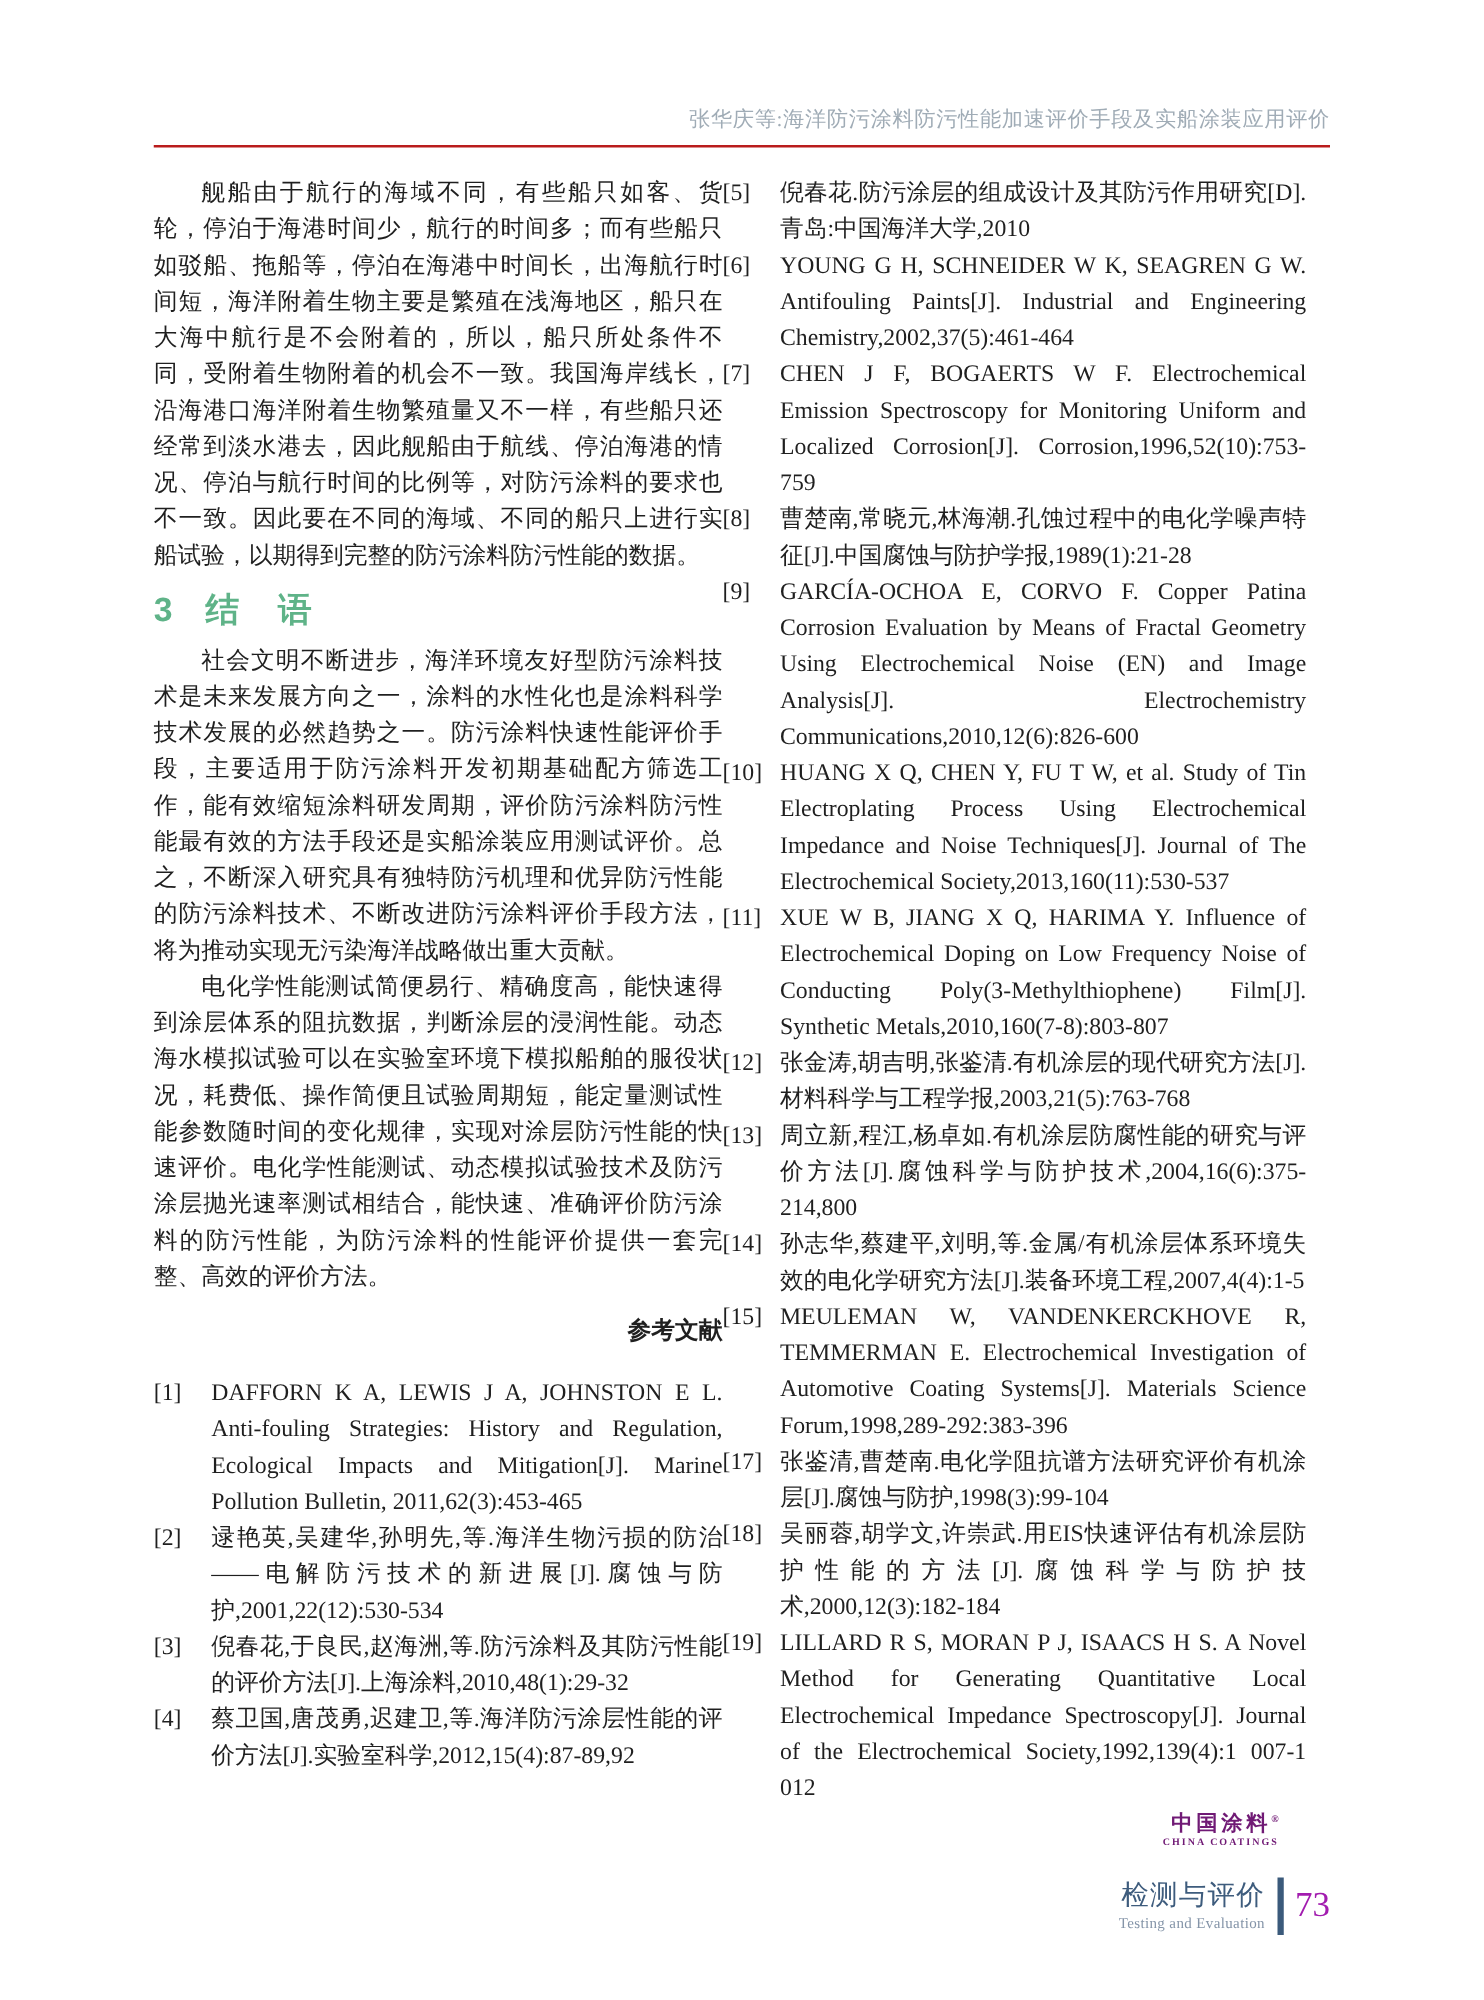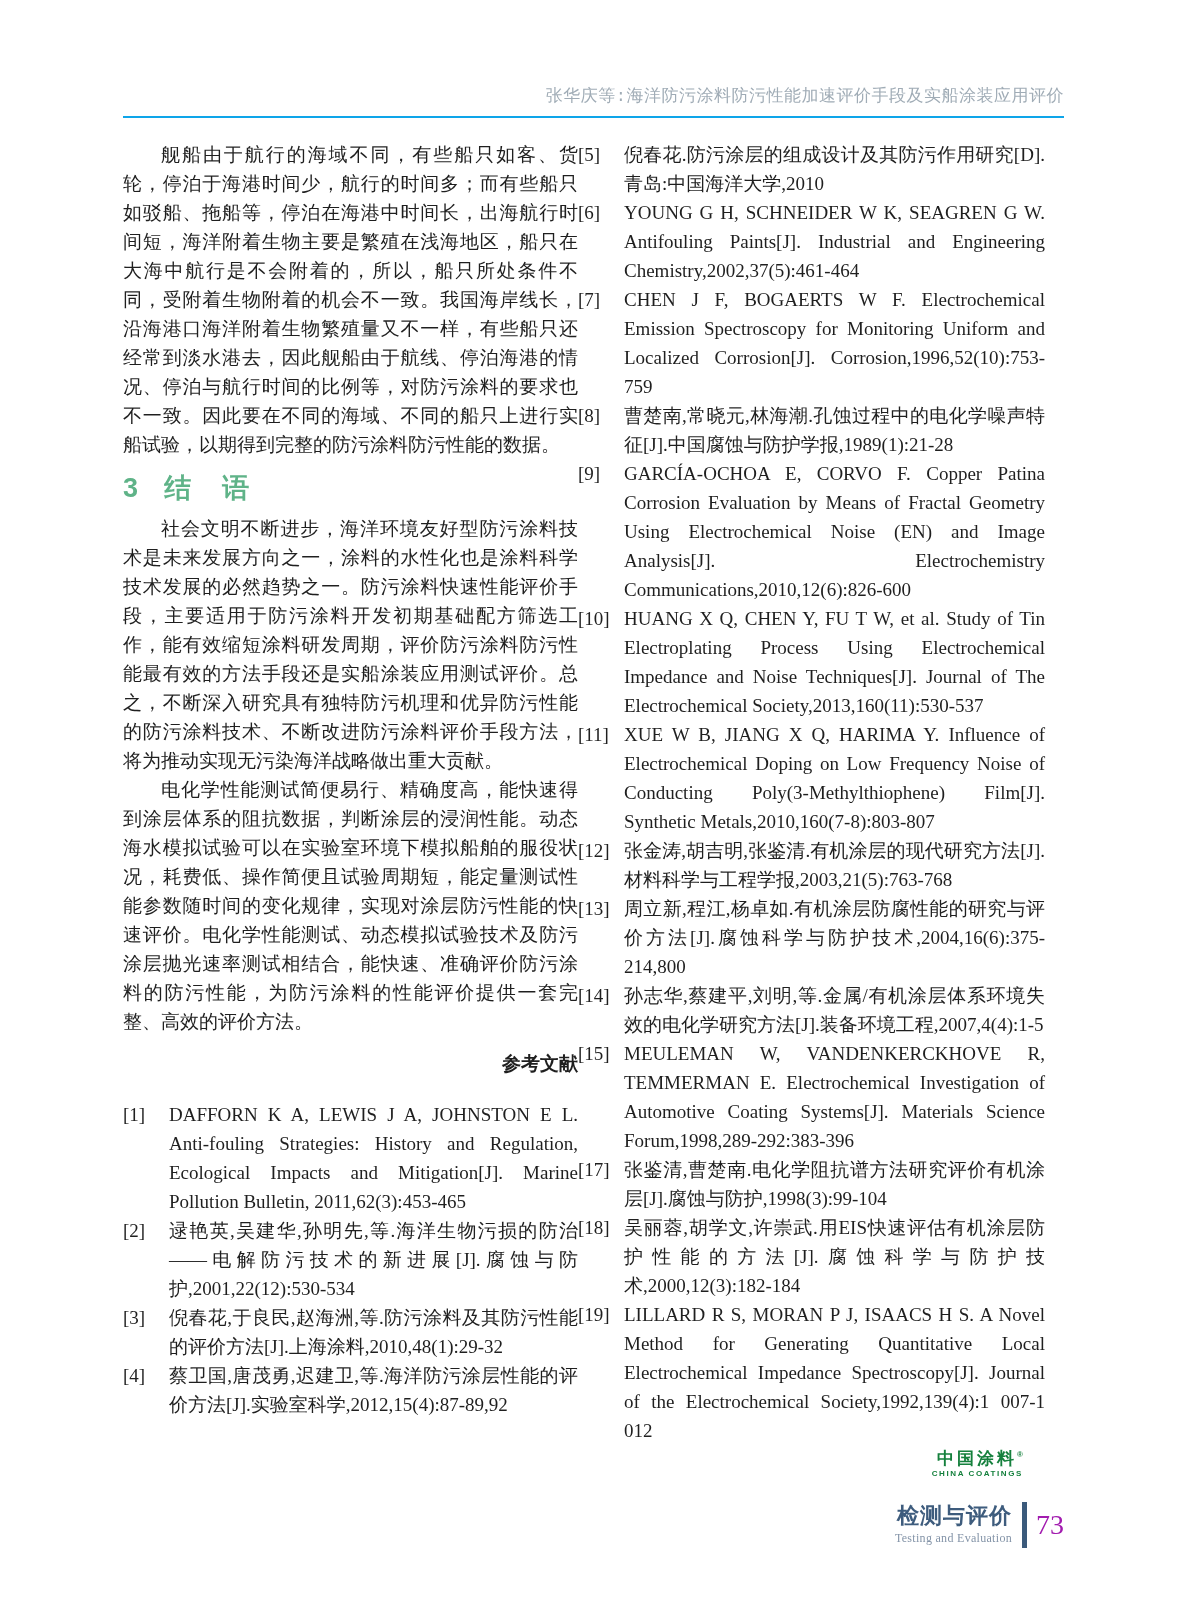--- a/index.html
+++ b/index.html
@@ -7,24 +7,24 @@
     position:relative;
     width:1187px;height:1600px;
     background:#ffffff;
     font-family:"Liberation Serif", serif;
     color:#1f1f1f;
     overflow:hidden;
   }
   .running-header{
     position:absolute;left:123px;top:84px;width:941px;
     text-align:right;
-    font-family:Liberation Mono, monospace;
+    font-family:Liberation Serif, serif;
     font-size:17px;color:#a0acb6;
     padding-bottom:9px;
-    border-bottom:2px solid #0ea5e9;
+    border-bottom:2px solid #b91c1c;
     letter-spacing:0.5px;
   }
   .content{
     position:absolute;left:123px;top:130px;width:941px;
     display:flex;
   }
   .col{padding-top:10px;}
   .col-left{width:455px;}
   .col-right{width:467px;}
   .para{
@@ -49,35 +49,35 @@
     list-style:none;margin:0;padding:0;
     font-size:19px;line-height:29px;
   }
   .ref{display:flex;}
   .ref-label{flex:0 0 46px;}
   .ref-text{flex:1;text-align:justify;}
   .logo{
     margin-top:4px;
     text-align:right;
     padding-right:22px;
-    font-family:Liberation Sans, sans-serif;
-    color:#15803d;
+    font-family:Liberation Serif, serif;
+    color:#701a75;
     line-height:1.15;
   }
   .logo-cn{font-size:17px;font-weight:bold;letter-spacing:3px;}
   .logo-mark{font-size:8px;vertical-align:super;letter-spacing:0;}
   .logo-en{font-size:8px;font-weight:bold;letter-spacing:1.6px;}
   .footer{
     position:absolute;right:123px;bottom:52px;
     display:flex;align-items:center;
   }
   .footer-sec{text-align:right;}
   .footer-cn{
     font-family:"Liberation Sans", sans-serif;
-    font-size:22px;font-weight:bold;color:#3e5c7d;
+    font-size:22px;font-weight:normal;color:#3e5c7d;
     letter-spacing:1px;line-height:1.1;
   }
   .footer-en{
     font-size:12px;color:#8494a8;
     letter-spacing:0.3px;margin-top:2px;
   }
   .footer-bar{
     width:5px;height:46px;background:#3b5a7b;
     margin:0 9px 0 10px;
   }

